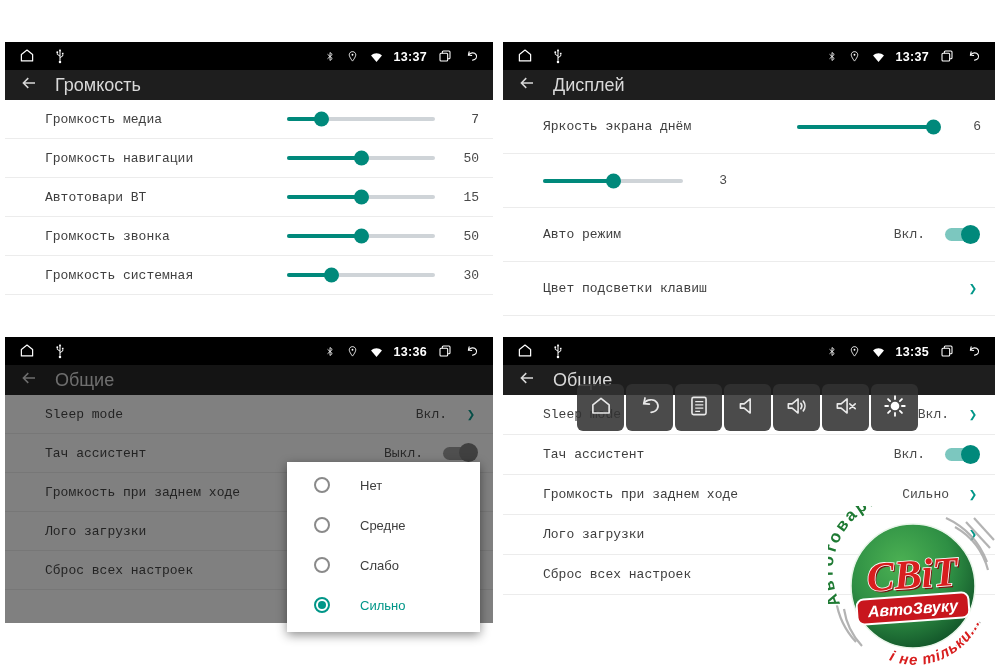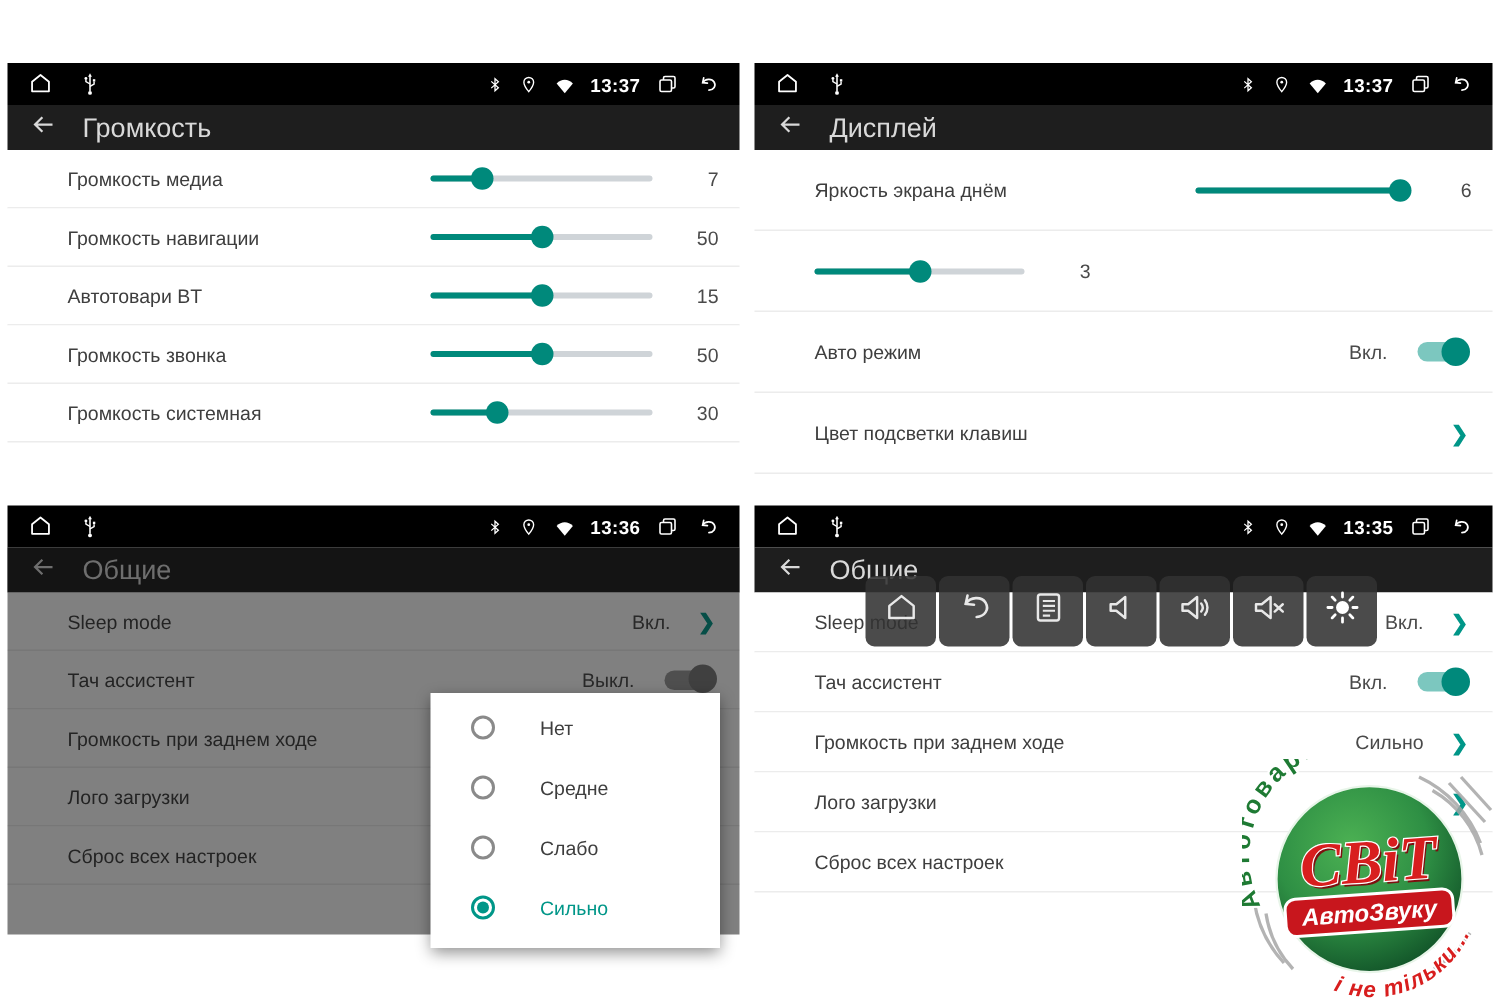--- a/index.html
+++ b/index.html
@@ -10,21 +10,21 @@
   .statusbar{height:28px;background:#000;display:flex;align-items:center;padding:0 12px;}
   .sb-left{display:flex;align-items:center;gap:18px;}
   .sb-right{margin-left:auto;display:flex;align-items:flex-end;gap:10px;}
   .sb-time{font-size:12.5px;font-weight:bold;color:#fff;letter-spacing:.3px;}
   .statusbar svg{display:block;}
   
   .appbar{height:30px;background:#1E1E1E;display:flex;align-items:center;gap:17px;padding:0 15px;}
   .appbar .title{color:#D9D9D9;font-size:18px;}
   
   .rows{position:relative;}
-  .row{display:flex;align-items:center;padding:0 14px 0 40px;border-bottom:1px solid #ECECEC;background:#fff;}
+  .row{display:flex;align-items:center;padding:0 14px 0 40px;border-bottom:1px solid #ECECEC;background:#fff;font-family:Liberation Mono, monospace;}
   .row .lbl{flex:1;font-size:13px;color:#3E3E3E;}
   .row .val{font-size:13px;color:#4A4A4A;margin-right:16px;}
   .row38{height:38px;} .row39{height:39px;} .row53{height:53px;}
   .chev{width:16px;text-align:center;color:#009688;font-weight:bold;font-size:14px;}
   .chev::after{content:"❯";}
   .ctrl{width:40px;display:flex;justify-content:center;}
   
   .slider{width:148px;margin-right:18px;height:16px;display:flex;align-items:center;}
   .track{width:100%;height:4px;background:#CFD4D8;border-radius:2px;}
   .fill{height:4px;background:#00897B;border-radius:2px;position:relative;}

